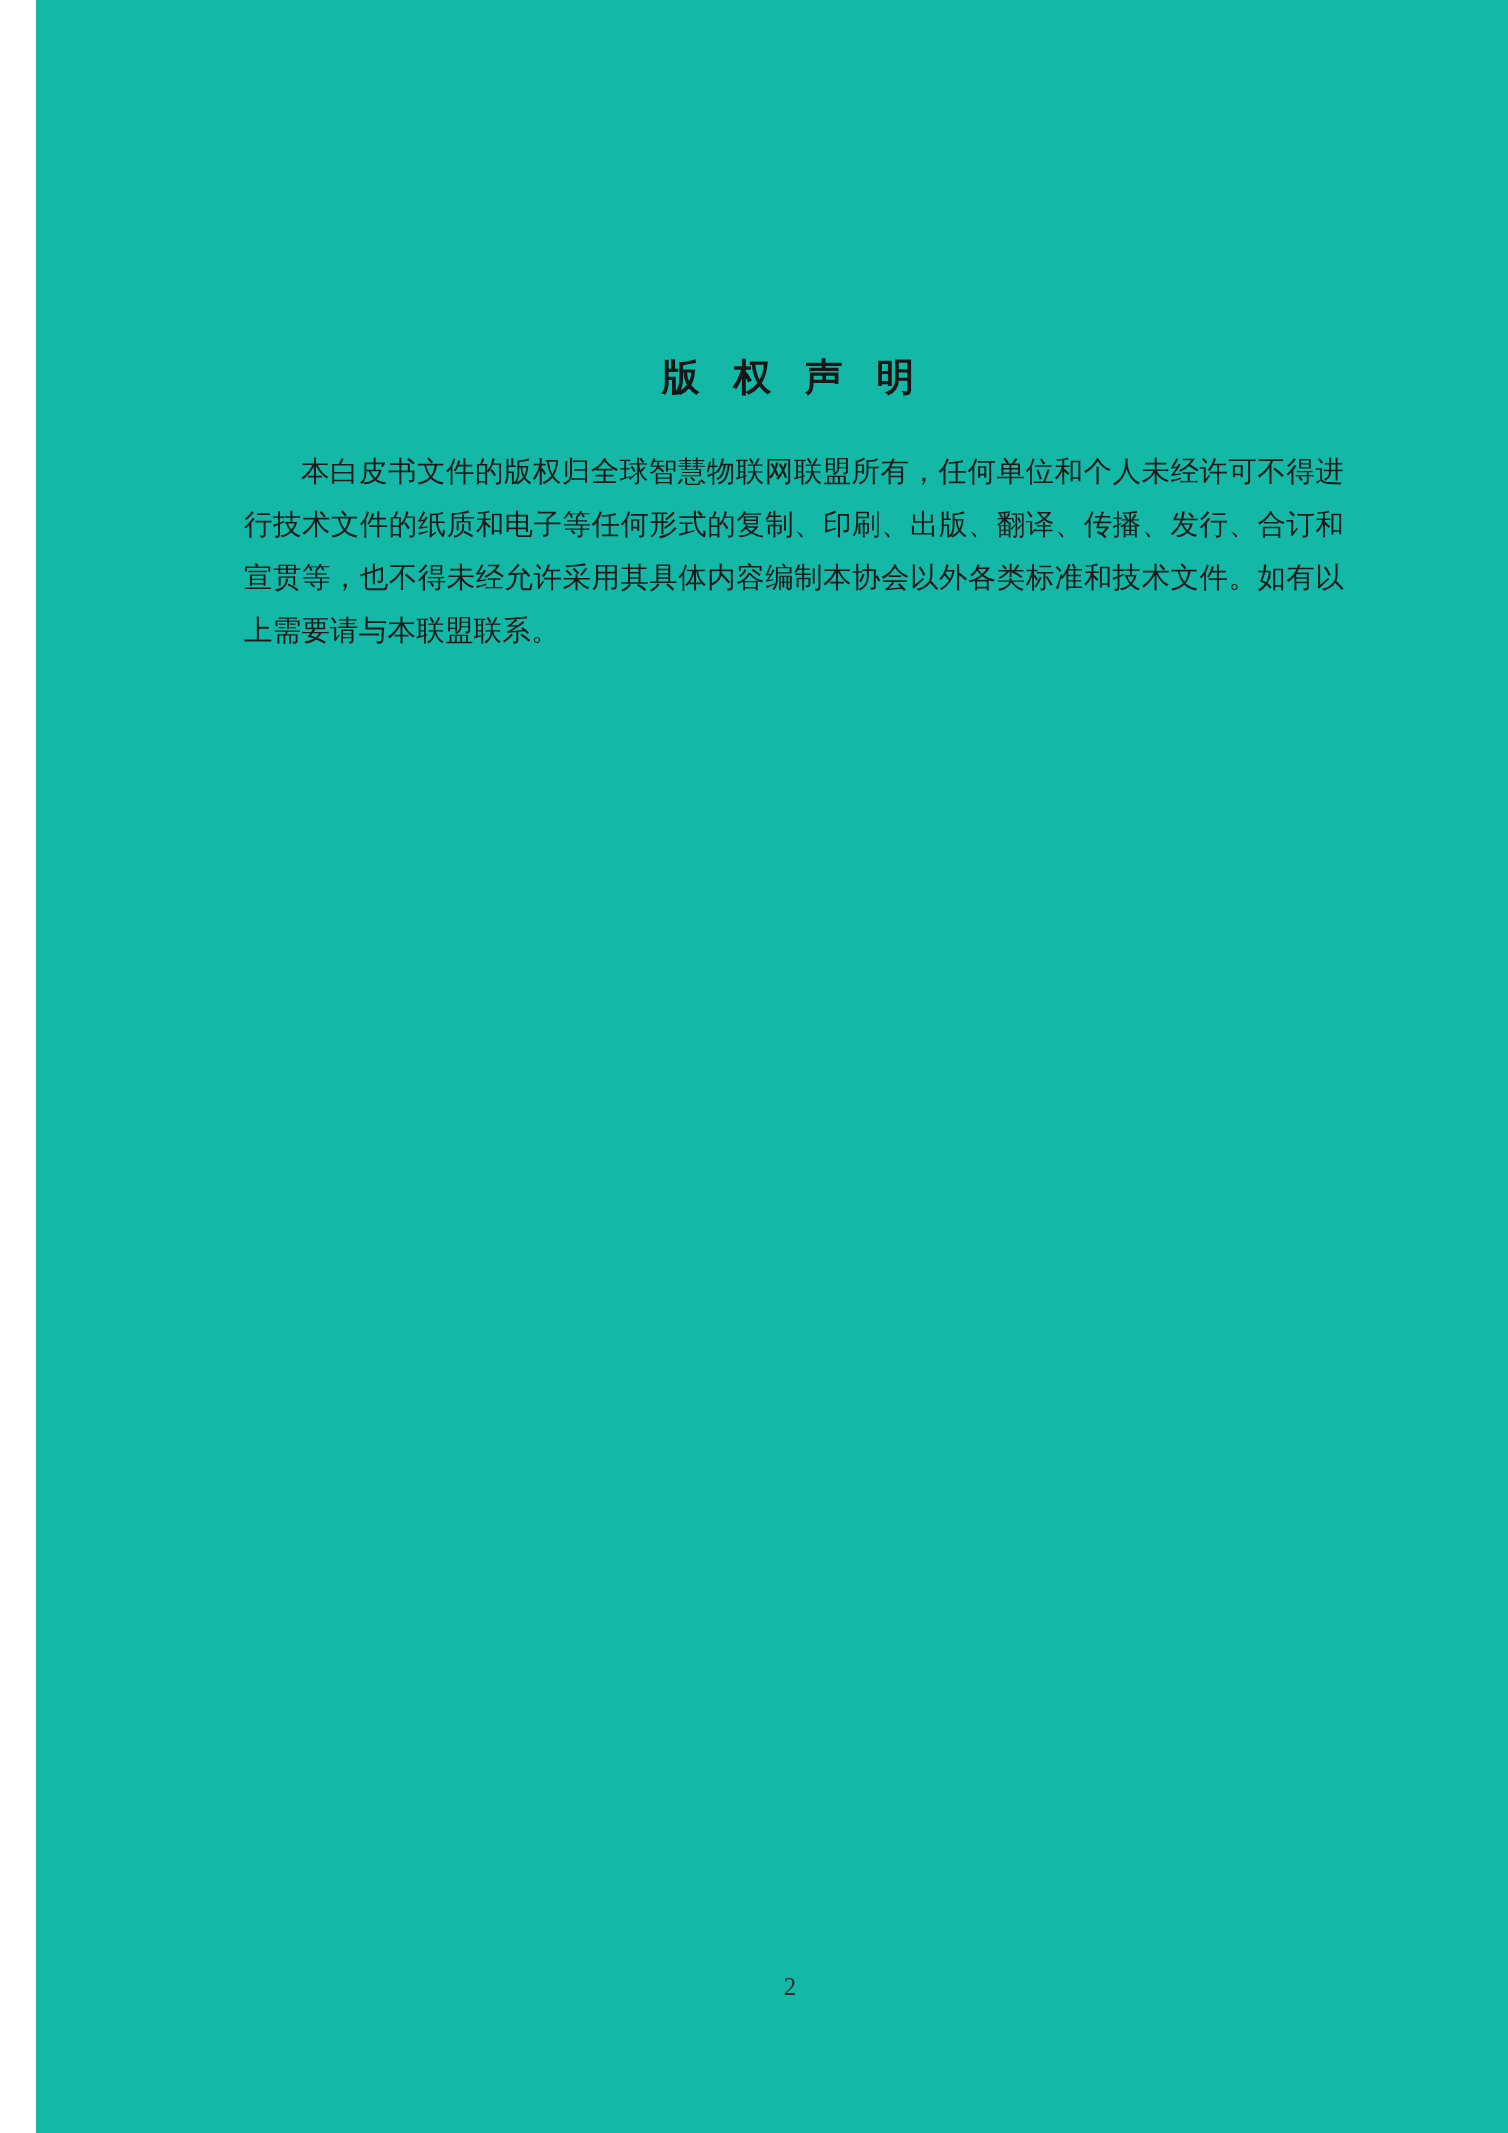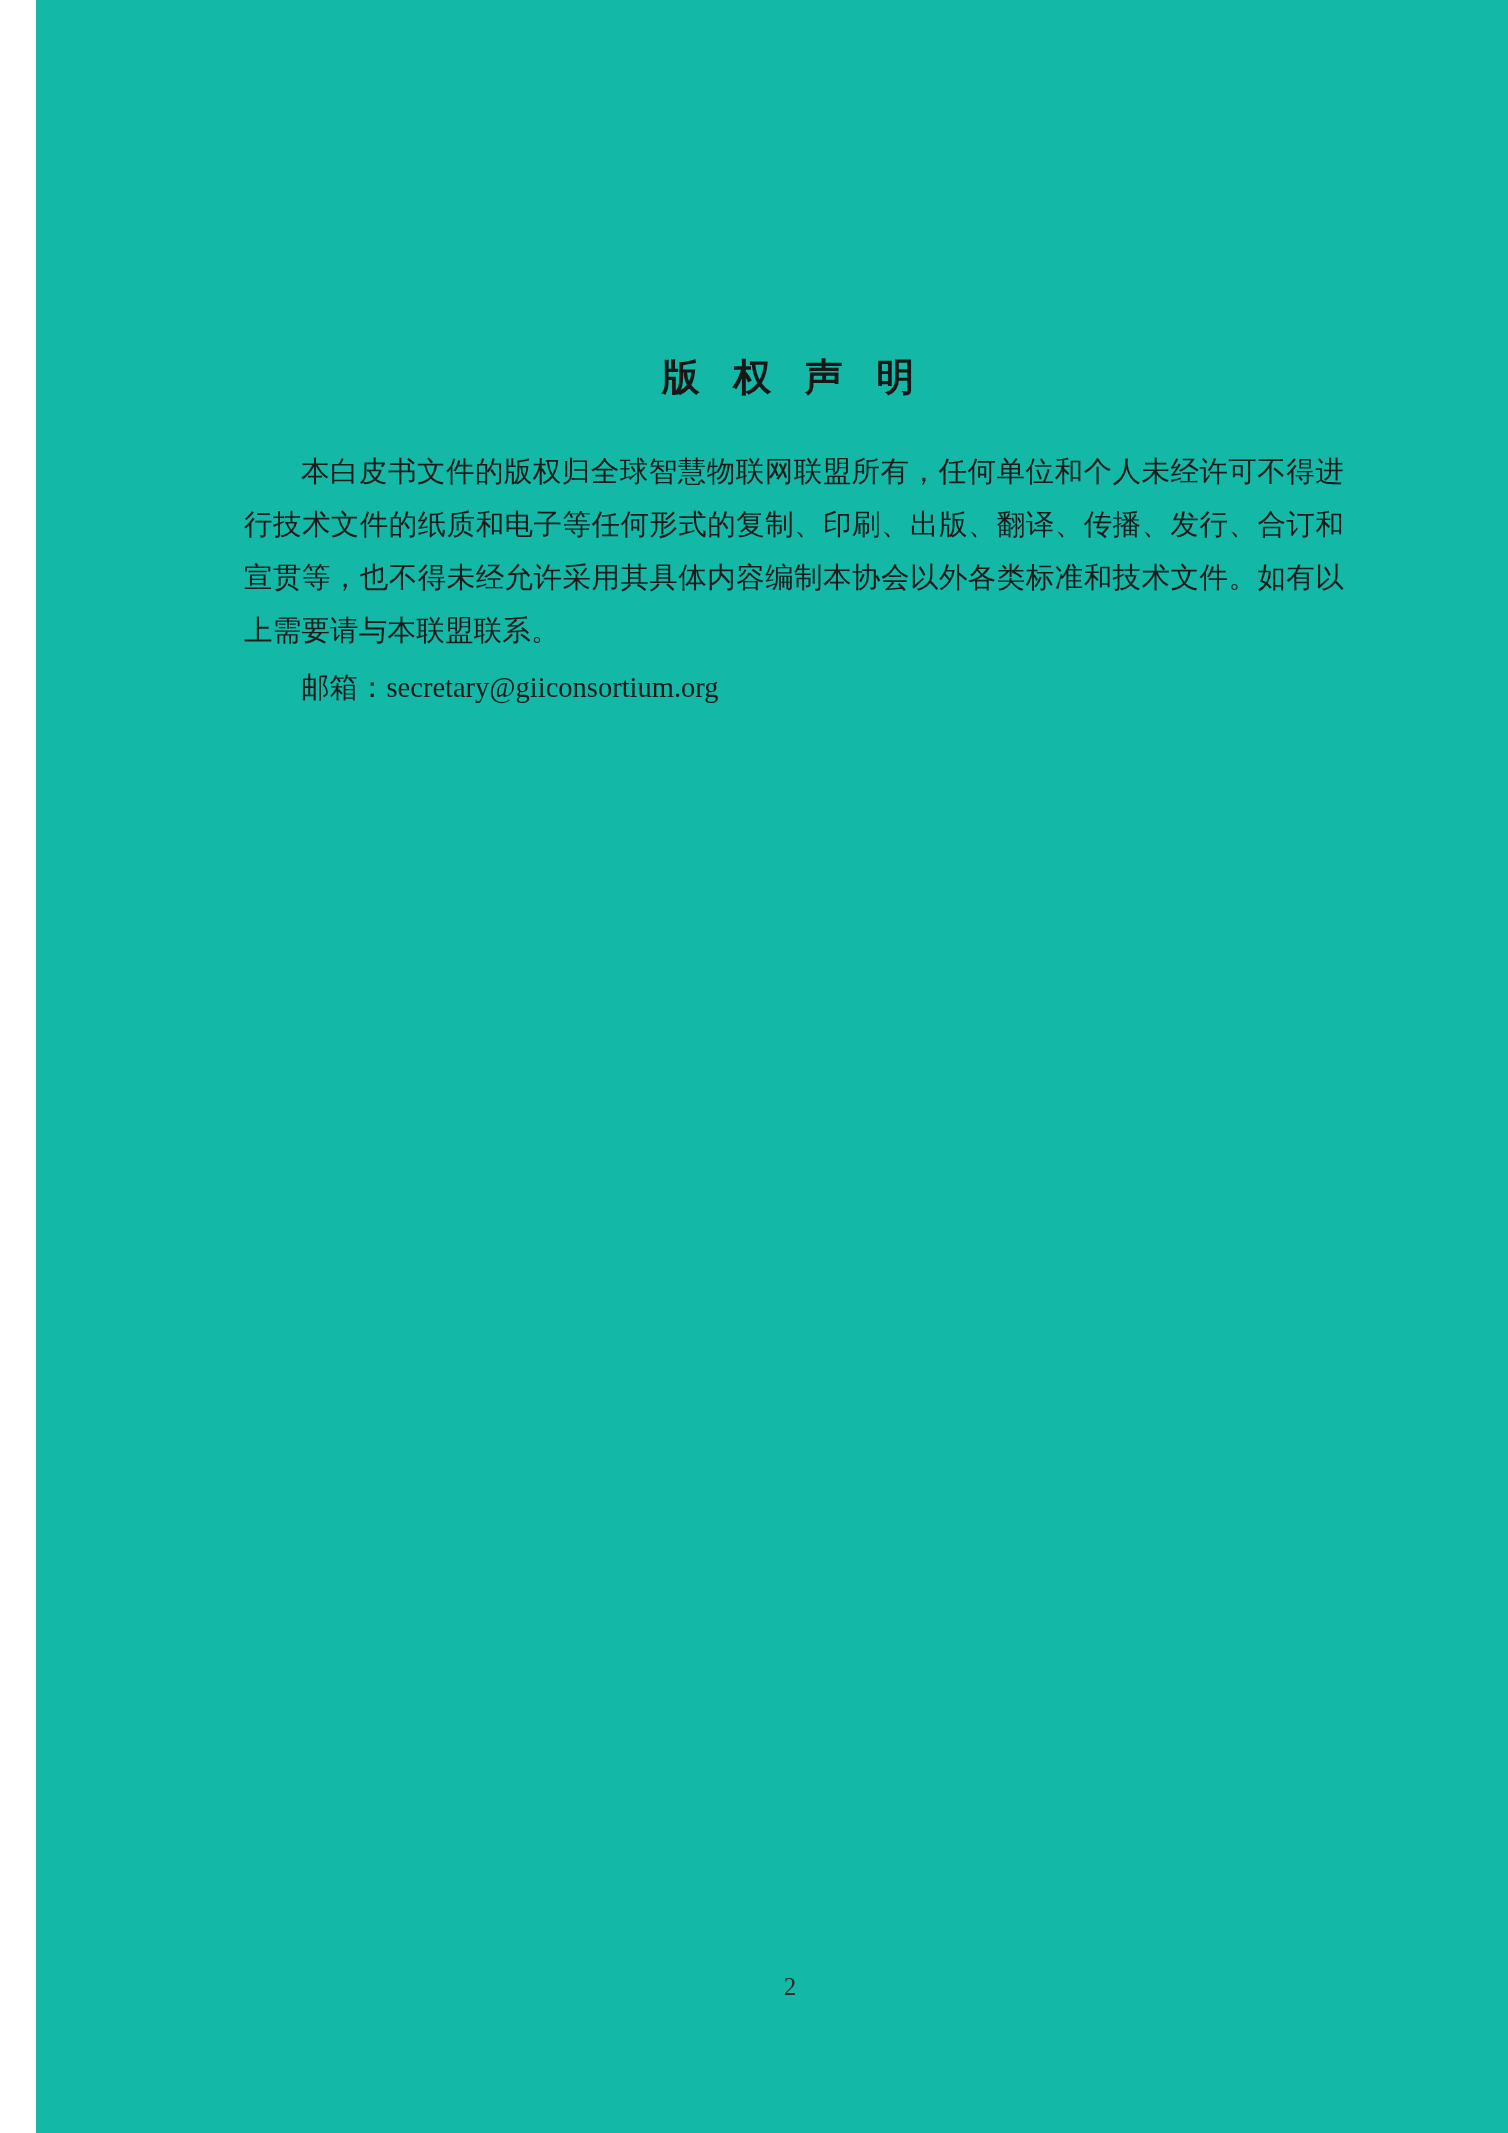--- a/index.html
+++ b/index.html
@@ -86,21 +86,18 @@
 <body>
 
 <div class="page">
 
   <div class="content">
 
     <h1 class="doc-title">版 权 声 明</h1>
 
     <p class="para indent">本白皮书文件的版权归全球智慧物联网联盟所有，任何单位和个人未经许可不得进行技术文件的纸质和电子等任何形式的复制、印刷、出版、翻译、传播、发行、合订和宣贯等，也不得未经允许采用其具体内容编制本协会以外各类标准和技术文件。如有以上需要请与本联盟联系。</p>
 
-    <p class="email-line">
-      <span>邮箱：</span><span class="email-addr">secretary@giiconsortium.org</span>
-    </p>
 
   </div>
 
   <div class="page-number">2</div>
 
 </div>
 
 </body></html>

